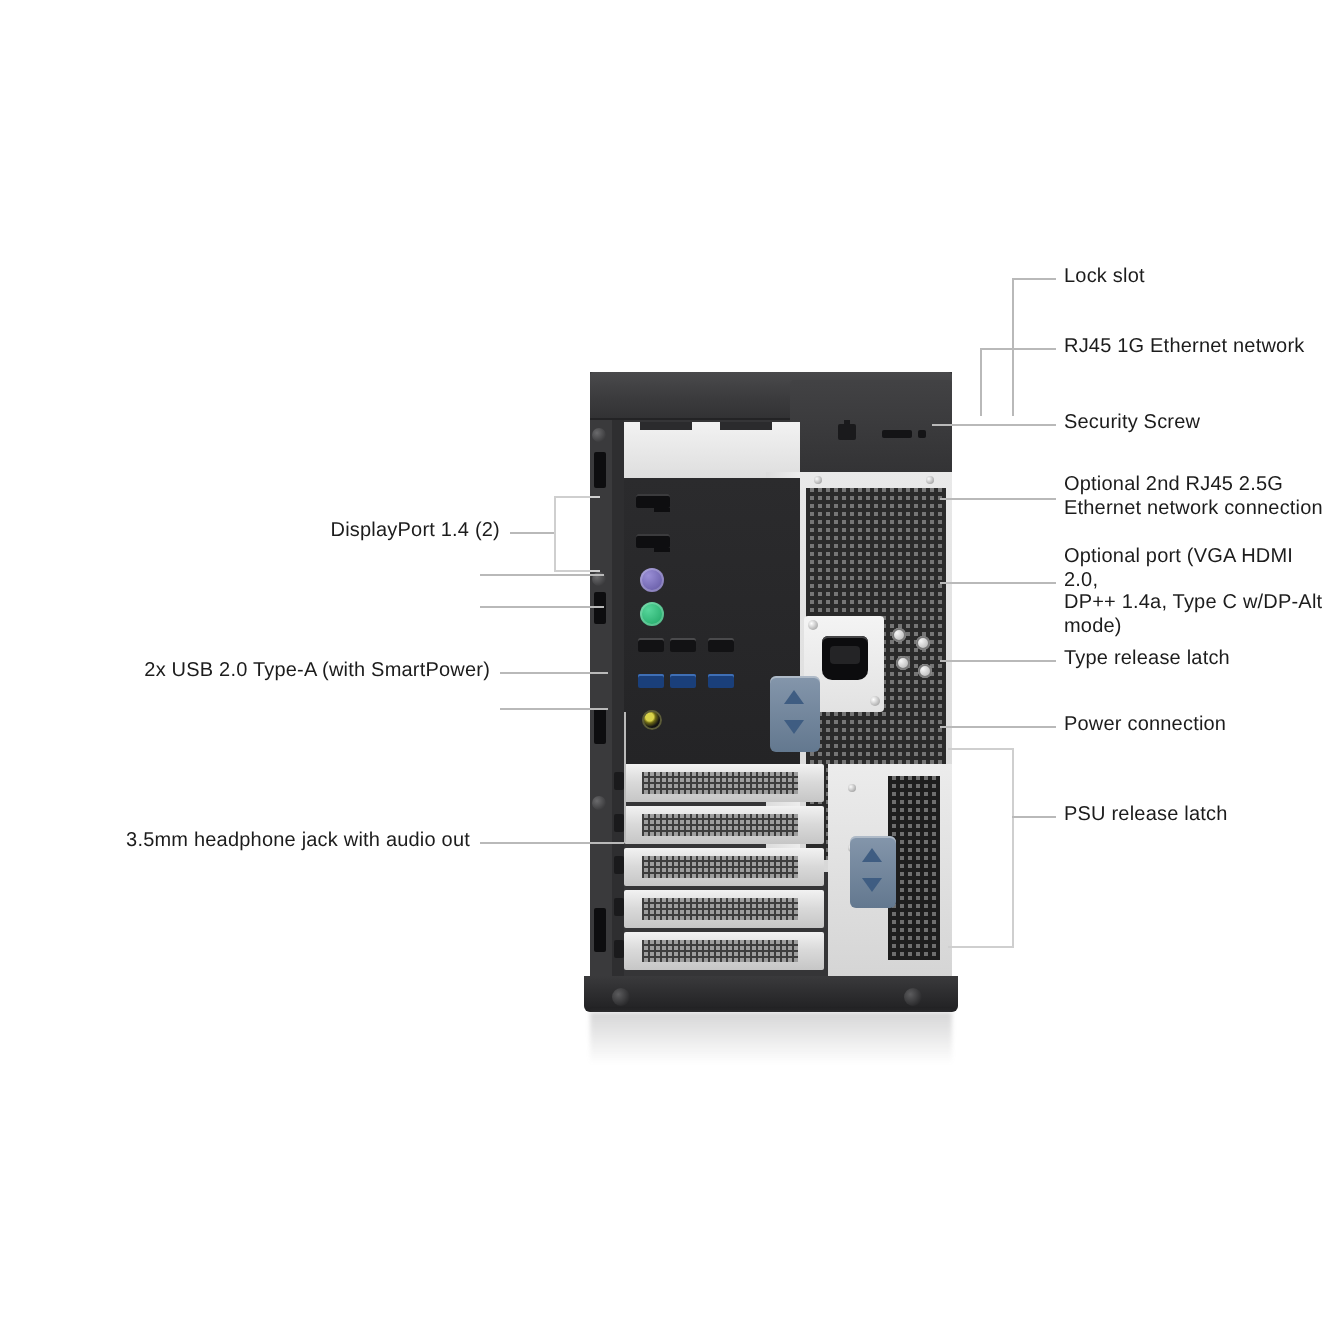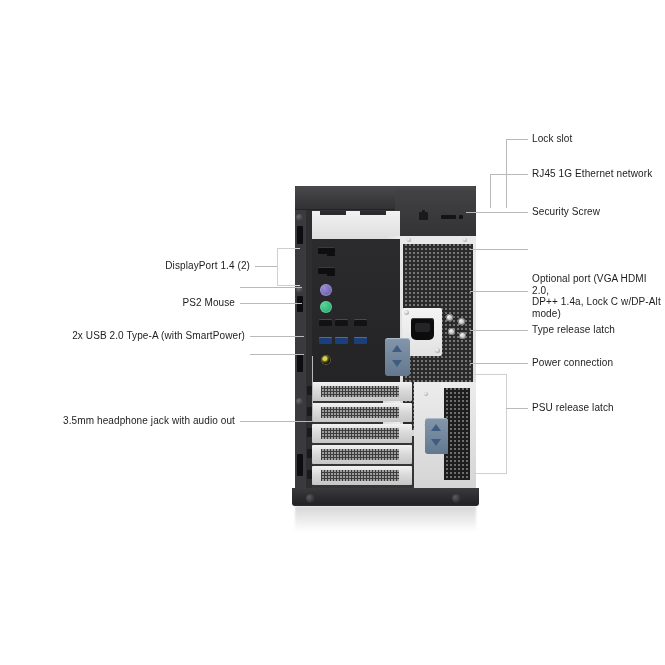--- a/index.html
+++ b/index.html
@@ -372,25 +372,26 @@
   <div class="lead h" style="left:250px;top:336px;width:54px"></div>
 
   <div class="lead h" style="left:250px;top:354px;width:54px"></div>
 
   <div class="lead h" style="left:240px;top:421px;width:72px"></div>
   <div class="lead v" style="left:312px;top:356px;height:65px"></div>
 
   <div class="callout right" style="left:532px;top:133px;width:130px">Lock slot</div>
   <div class="callout right" style="left:532px;top:168px;width:132px">RJ45 1G Ethernet network</div>
   <div class="callout right" style="left:532px;top:206px;width:130px">Security Screw</div>
+  <div class="callout right" style="left:532px;top:237px;width:132px">Optional 2nd RJ45 2.5G
+Ethernet network connection</div>
   <div class="callout right" style="left:532px;top:273px;width:132px">Optional port (VGA HDMI 2.0,
-DP++ 1.4a, Lock C w/DP-Alt
+DP++ 1.4a, Type C w/DP-Alt
 mode)</div>
   <div class="callout right" style="left:532px;top:324px;width:130px">Type release latch</div>
   <div class="callout right" style="left:532px;top:357px;width:130px">Power connection</div>
   <div class="callout right" style="left:532px;top:402px;width:130px">PSU release latch</div>
 
   <div class="callout left" style="left:60px;top:260px;width:190px">DisplayPort 1.4 (2)</div>
-  <div class="callout left" style="left:60px;top:297px;width:175px">PS2 Mouse</div>
   <div class="callout left" style="left:28px;top:330px;width:217px">2x USB 2.0 Type-A (with SmartPower)</div>
   <div class="callout left" style="left:30px;top:415px;width:205px">3.5mm headphone jack with audio out</div>
 
 </div>
 
 </body></html>

